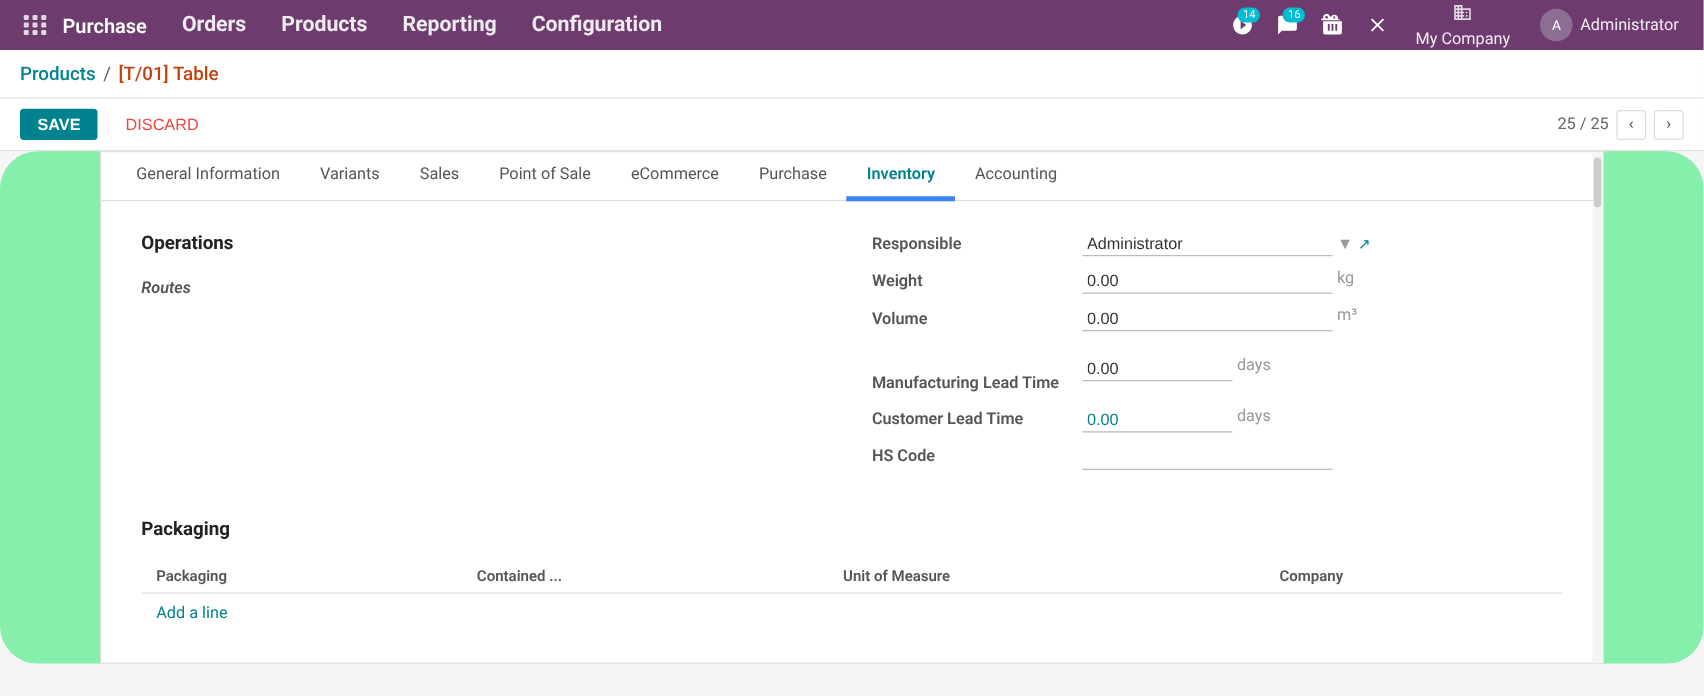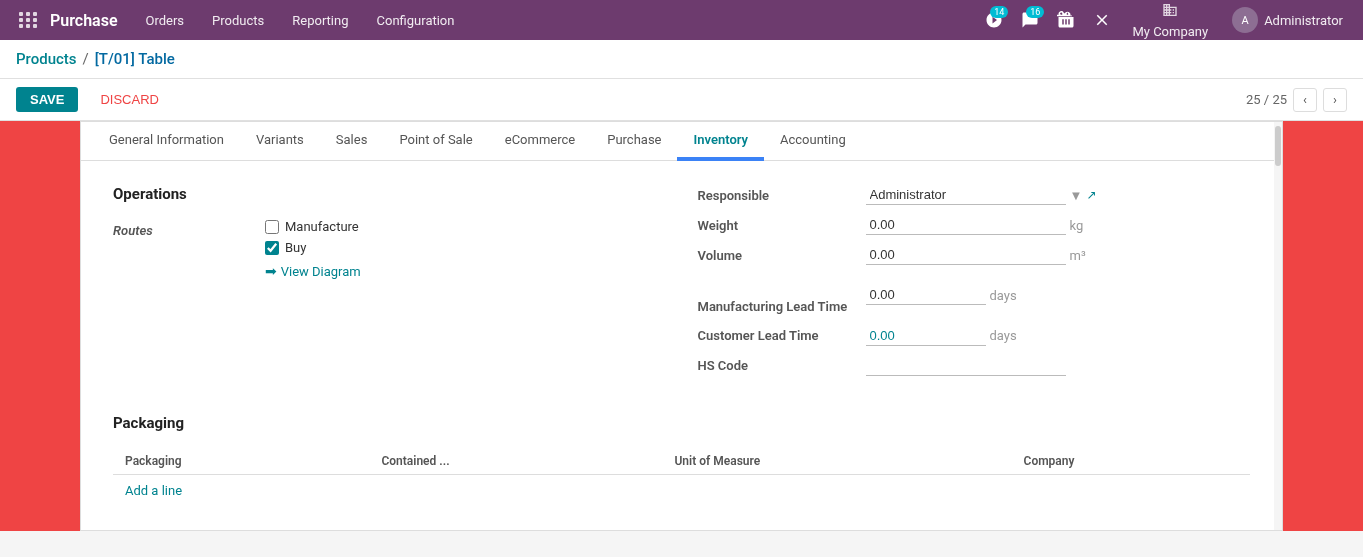--- a/index.html
+++ b/index.html
@@ -27,21 +27,22 @@
     .topbar-nav {
       display: flex; align-items: center; gap: 0;
       flex: 1;
     }
     .topbar-nav-item {
       color: rgba(255,255,255,0.9);
       padding: 0 14px;
       height: 40px;
       display: flex; align-items: center;
       cursor: pointer;
-      font-size: 13px;
+      font-size: 17px;
+      font-weight: bold;
     }
     .topbar-right {
       display: flex; align-items: center; gap: 4px;
     }
     .topbar-icon-btn {
       position: relative;
       width: 32px; height: 32px;
       display: flex; align-items: center; justify-content: center;
       color: rgba(255,255,255,0.9);
       cursor: pointer;
@@ -93,21 +94,21 @@
       cursor: pointer;
       font-size: 15px;
       font-weight: 500;
     }
     .breadcrumb-sep {
       color: #666;
       margin: 0 6px;
       font-size: 15px;
     }
     .breadcrumb-current {
-      color: #0369a1;
+      color: #c2410c;
       font-size: 15px;
       font-weight: 500;
     }
 
     
     .action-bar {
       background: white;
       padding: 8px 16px;
       display: flex; align-items: center; gap: 8px;
       border-bottom: 1px solid #e0e0e0;
@@ -141,22 +142,23 @@
       border: 1px solid #ddd;
       border-radius: 3px;
       width: 24px; height: 24px;
       display: flex; align-items: center; justify-content: center;
       cursor: pointer;
       color: #555;
     }
 
     
     .main-content {
-      background: #ef4444;
+      background: #86efac;
       padding: 0 0 0 0;
+      border-radius: 30px;
     }
     .content-card {
       background: white;
       margin: 0 80px;
       border: 1px solid #ddd;
       position: relative;
     }
 
     
     .tabs {
@@ -248,21 +250,21 @@
       font-weight: 600;
       color: #555;
       font-size: 13px;
     }
     .logistic-label.multiline {
       line-height: 1.3;
       margin-top: 24px;
     }
     .logistic-input-wrap {
       display: flex;
-      align-items: center;
+      align-items: flex-start;
       gap: 4px;
       flex: 1;
     }
     .logistic-input {
       border: none;
       border-bottom: 1px solid #bbb;
       padding: 2px 4px;
       font-size: 13px;
       color: #333;
       outline: none;
@@ -436,34 +438,20 @@
       <div class="tab-item">Accounting</div>
     </div>
 
     <div class="form-body">
       <div class="two-col">
 
         <div>
           <div class="section-title">Operations</div>
           <div class="field-row">
             <div class="field-label">Routes</div>
-            <div class="field-value">
-              <div class="checkbox-row">
-                <input type="checkbox" style="">
-                <span>Manufacture</span>
-              </div>
-              <div class="checkbox-row">
-                <input type="checkbox" checked="" style="">
-                <span>Buy</span>
-              </div>
-              <div class="view-diagram-link">
-                <span style="color:#00838f; font-size:14px;">➡</span>
-                <span>View Diagram</span>
-              </div>
-            </div>
           </div>
         </div>
 
         <div>
 
           <div class="logistic-row">
             <div class="logistic-label">Responsible</div>
             <div class="logistic-select-wrap">
               <input class="logistic-select-input" type="text" value="Administrator" style="">
               <span class="unit-label">▼</span>

